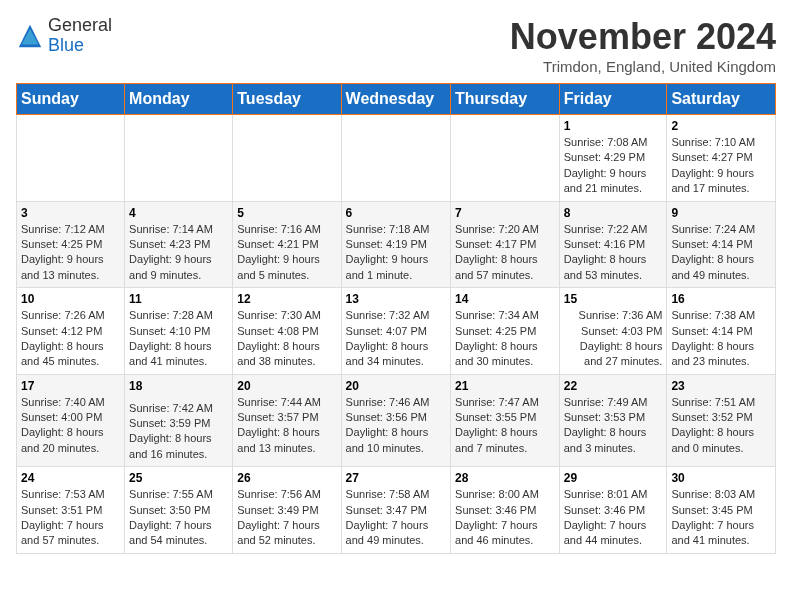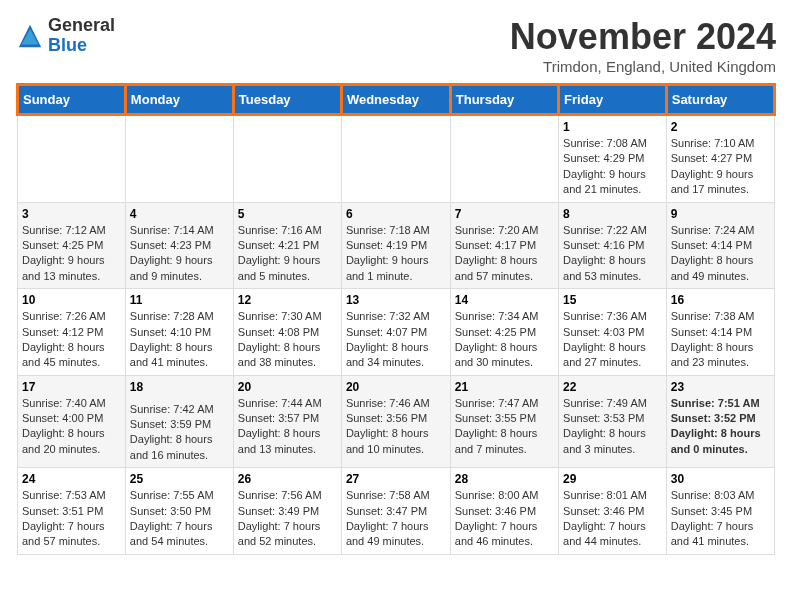--- a/index.html
+++ b/index.html
@@ -16,21 +16,21 @@
       align-items: flex-start;
       margin-bottom: 8px;
     }
     .logo {
       display: flex;
       align-items: center;
       gap: 4px;
     }
     .logo-text {
       font-size: 18px;
-      font-weight: bold;
+      font-weight: normal;
       line-height: 1.1;
     }
     .logo-general { color: #333; }
     .logo-blue { color: #1a6fc4; }
     .logo-icon {
       width: 28px;
       height: 28px;
     }
     .title-block {
       text-align: right;
@@ -47,22 +47,22 @@
     .calendar {
       width: 100%;
       border-collapse: collapse;
       font-size: 11px;
     }
     .calendar th {
       background: #1a6fc4;
       color: #fff;
       padding: 6px 4px;
       text-align: left;
-      font-size: 13px;
-      border: 3px solid #f97316;
+      font-size: 16px;
+      border: 1px solid #f97316;
     }
     .calendar td {
       border: 1px solid #ddd;
       vertical-align: top;
       padding: 4px;
       width: 110px;
       min-height: 80px;
       background: #fff;
     }
     .calendar tr:nth-child(even) td {
@@ -205,21 +205,21 @@
 Daylight: 8 hours and 34 minutes.</div>
         </td>
         <td>
           <span class="day-number">14</span>
           <div class="day-info" style="white-space: pre-line;">Sunrise: 7:34 AM
 Sunset: 4:25 PM
 Daylight: 8 hours and 30 minutes.</div>
         </td>
         <td>
           <span class="day-number">15</span>
-          <div class="day-info" style="white-space: pre-line;">Sunrise: 7:36 AM
+          <div class="day-info" style="white-space: pre-line; text-align: right;">Sunrise: 7:36 AM
 Sunset: 4:03 PM
 Daylight: 8 hours and 27 minutes.</div>
         </td>
         <td>
           <span class="day-number">16</span>
           <div class="day-info" style="white-space: pre-line;">Sunrise: 7:38 AM
 Sunset: 4:14 PM
 Daylight: 8 hours and 23 minutes.</div>
         </td>
       </tr>
@@ -255,21 +255,21 @@
 Daylight: 8 hours and 7 minutes.</div>
         </td>
         <td>
           <span class="day-number">22</span>
           <div class="day-info" style="white-space: pre-line;">Sunrise: 7:49 AM
 Sunset: 3:53 PM
 Daylight: 8 hours and 3 minutes.</div>
         </td>
         <td>
           <span class="day-number">23</span>
-          <div class="day-info" style="white-space: pre-line; font-weight: bold;">Sunrise: 7:51 AM
+          <div class="day-info" style="white-space: pre-line;">Sunrise: 7:51 AM
 Sunset: 3:52 PM
 Daylight: 8 hours and 0 minutes.</div>
         </td>
       </tr>
       <tr>
         <td>
           <span class="day-number">24</span>
           <div class="day-info" style="white-space: pre-line;">Sunrise: 7:53 AM
 Sunset: 3:51 PM
 Daylight: 7 hours and 57 minutes.</div>

